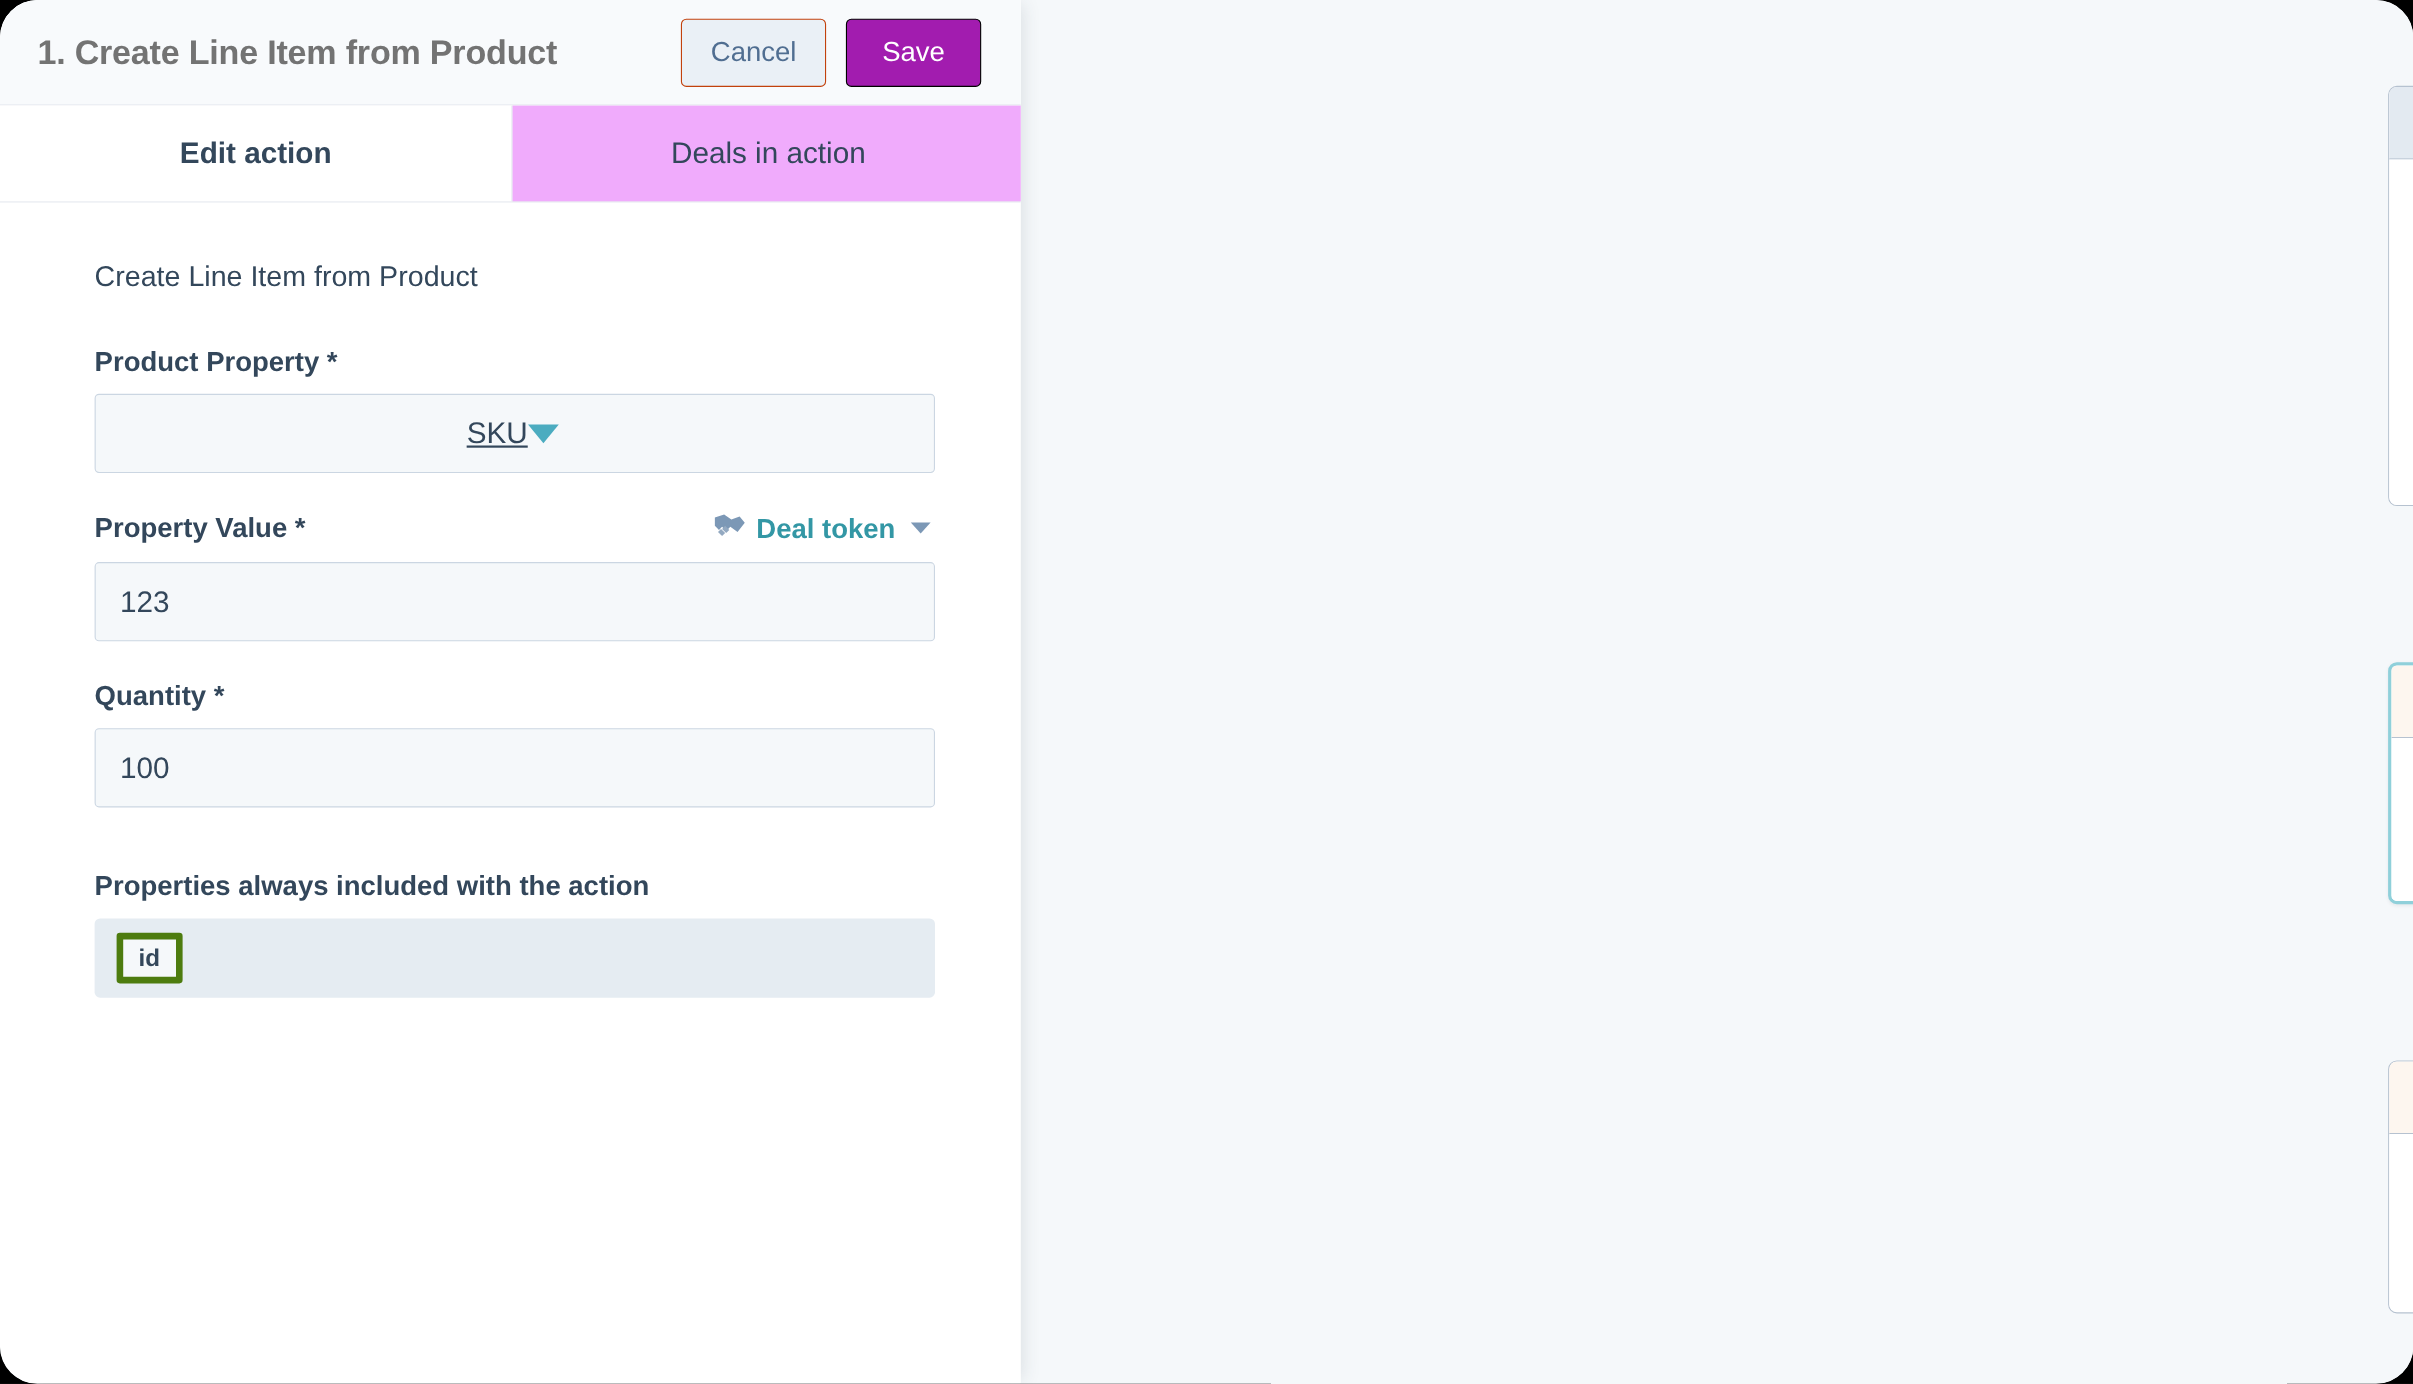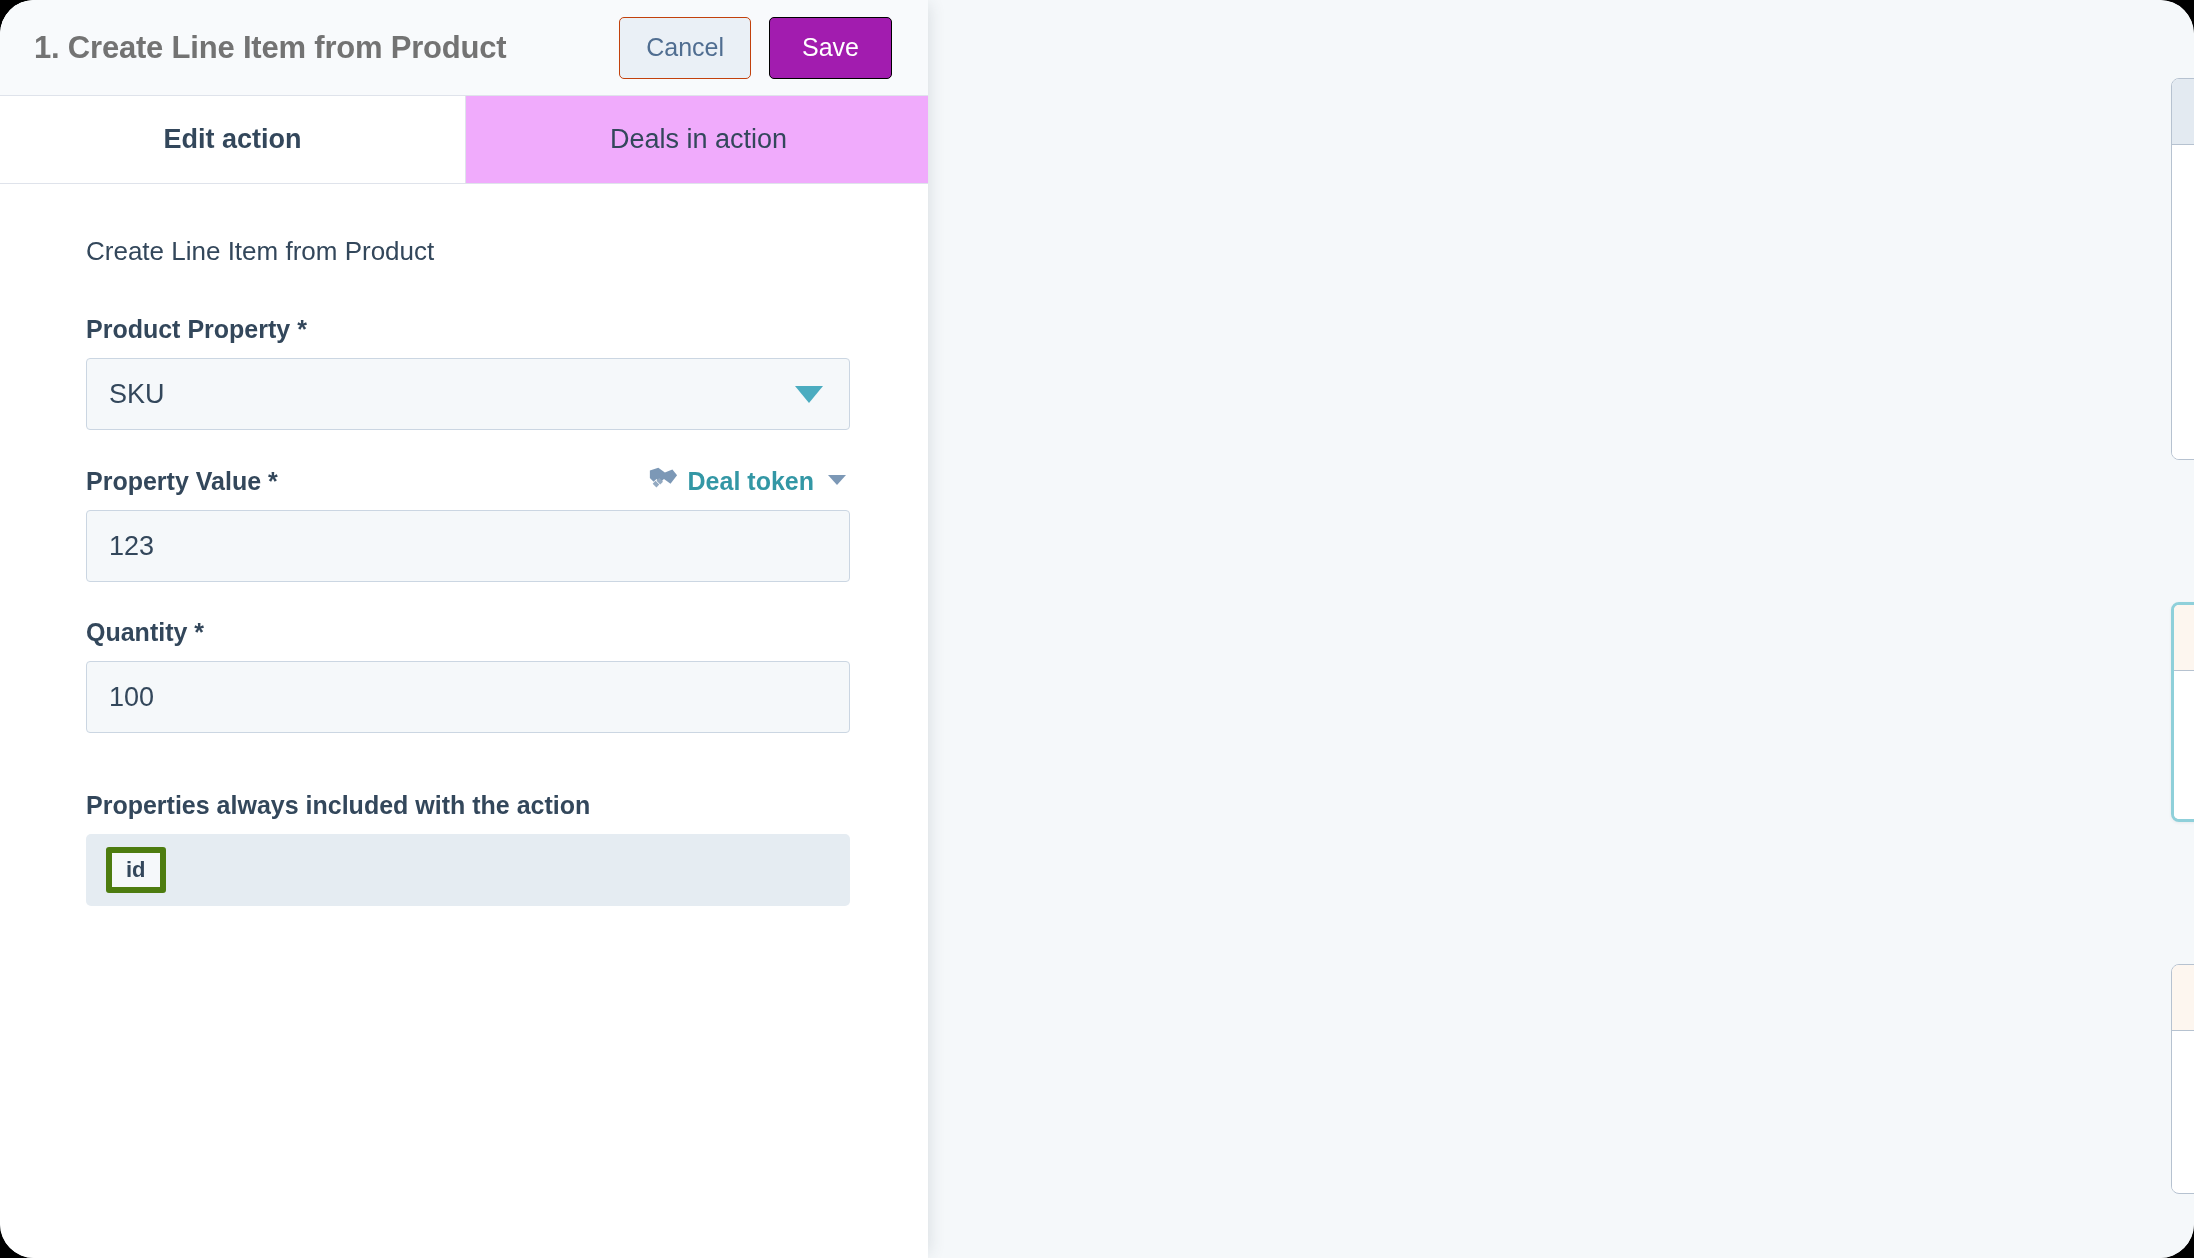--- a/index.html
+++ b/index.html
@@ -114,21 +114,21 @@
   .field-label {
     font-size: 25px;
     font-weight: bold;
     color: #33475b;
     margin-bottom: 14px;
     display: block;
   }
 
   .label-row {
     display: flex;
-    align-items: center;
+    align-items: flex-start;
     width: 764px;
     margin-bottom: 14px;
   }
   .label-row .field-label { margin-bottom: 0; flex: 1; }
 
   #deal-token-link {
     display: inline-flex;
     align-items: center;
     gap: 10px;
     font-size: 25px;
@@ -153,21 +153,21 @@
     border: 1px solid #cbd6e2;
     border-radius: 4px;
     display: flex;
     align-items: center;
     padding: 0 22px;
     font-size: 27px;
     color: #33475b;
     margin-bottom: 36px;
     cursor: text;
   }
-  .input-box.select { cursor: pointer; justify-content: space-between; padding-right: 26px; }
+  .input-box.select { cursor: pointer; justify-content: center; padding-right: 26px; text-decoration: underline; }
   .caret-teal {
     width: 0; height: 0;
     border-left: 14px solid transparent;
     border-right: 14px solid transparent;
     border-top: 17px solid #4bacc0;
   }
 
   #always-included-box {
     width: 764px;
     height: 72px;

